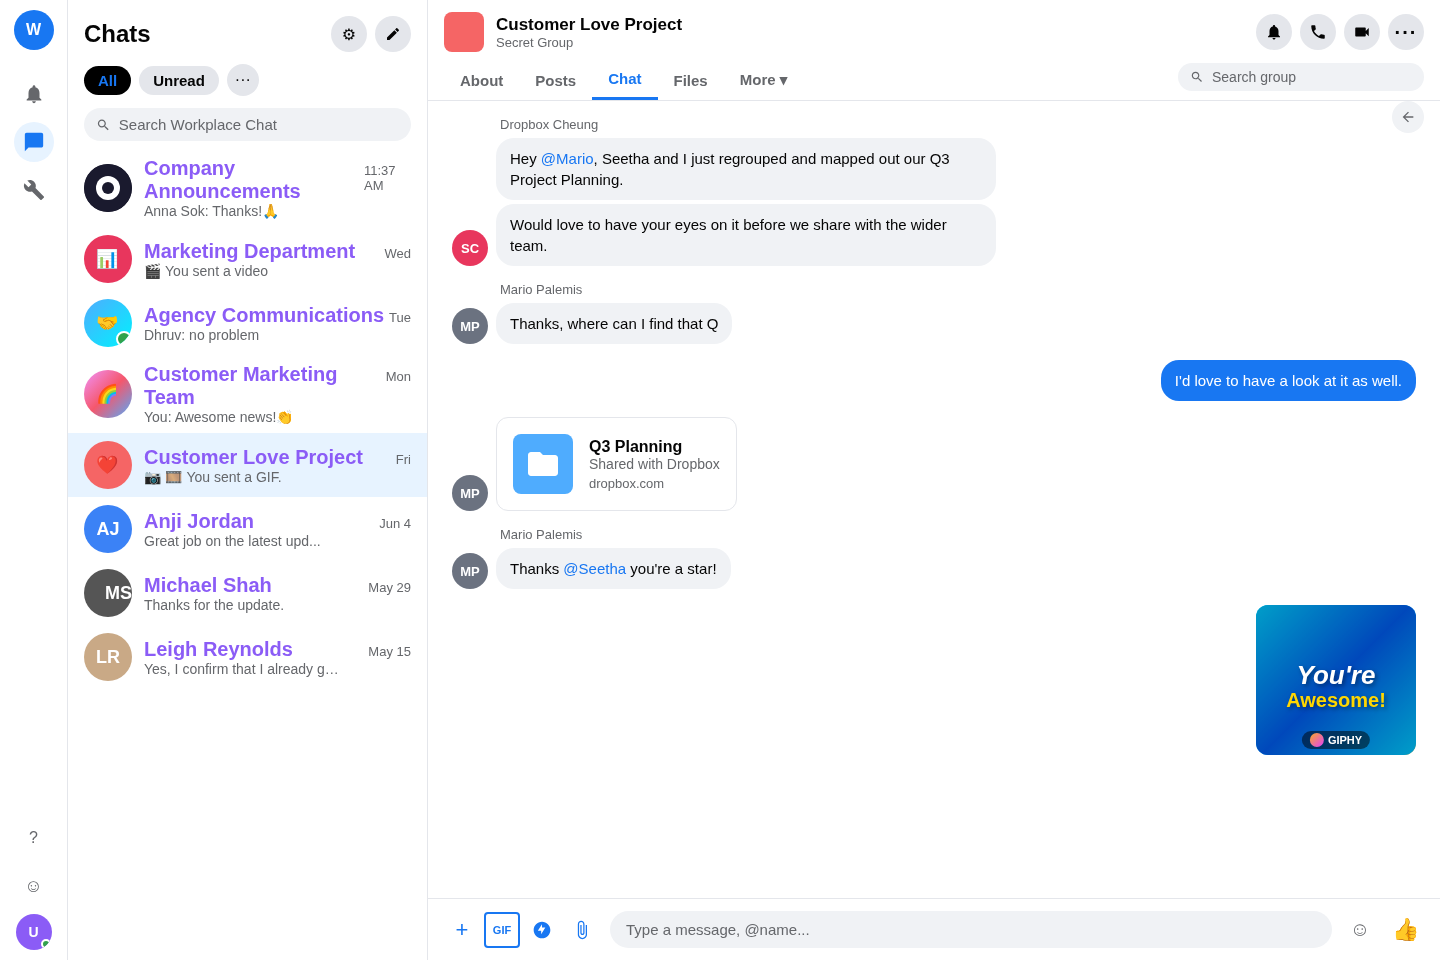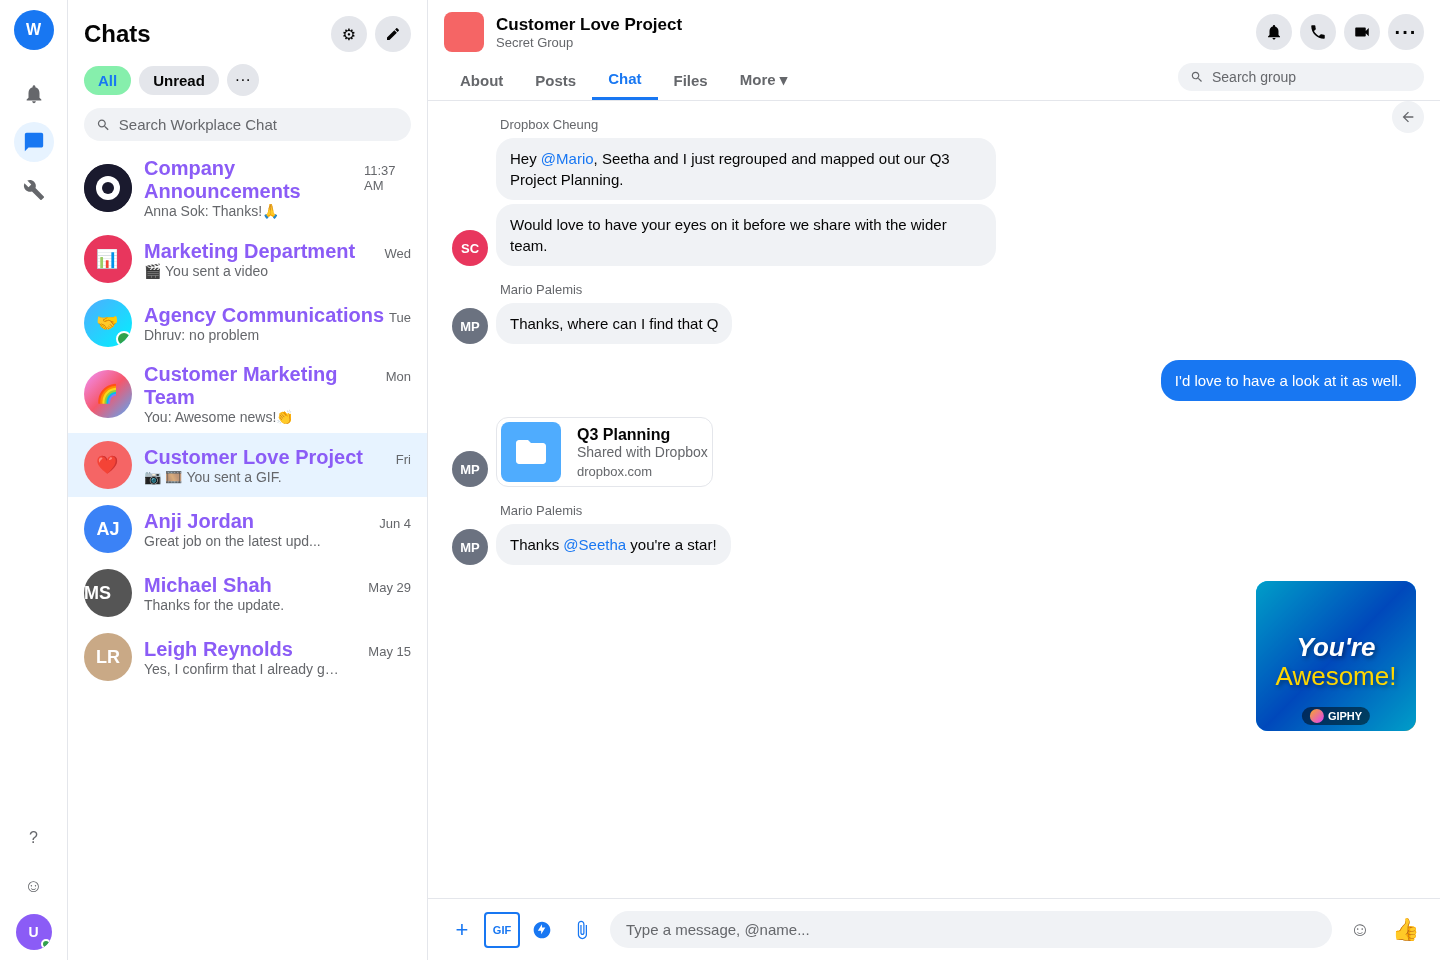--- a/index.html
+++ b/index.html
@@ -66,21 +66,21 @@
 
     .filter-tabs {
       padding: 4px 16px 8px;
       display: flex; gap: 8px; align-items: center;
     }
     .filter-tab {
       padding: 6px 14px; border-radius: 20px;
       border: none; cursor: pointer;
       font-size: 15px; font-weight: 600;
     }
-    .filter-tab.active { background: #86efac; color: #1877f2; }
+    .filter-tab.active { background: #000000; color: #1877f2; }
     .filter-tab.inactive { background: #e4e6eb; color: #050505; }
     .filter-more-btn {
       width: 32px; height: 32px; border-radius: 50%;
       background: #e4e6eb; border: none; cursor: pointer;
       display: flex; align-items: center; justify-content: center;
       font-size: 16px; color: #050505;
     }
 
     .search-bar {
       margin: 4px 16px 8px;
@@ -193,21 +193,21 @@
     .msg-bubble.outgoing {
       background: #1877f2; color: #fff;
     }
     .msg-bubble a, .mention { color: #1877f2; }
 
     
     .file-card {
       background: #fff;
       border: 1px solid #e4e6eb;
       border-radius: 12px;
-      padding: 4px;
+      padding: 16px;
       display: flex; align-items: center; gap: 16px;
       max-width: 500px;
       cursor: pointer;
     }
     .file-icon {
       width: 60px; height: 60px;
       border-radius: 8px;
       background: #4facfe;
       display: flex; align-items: center; justify-content: center;
       flex-shrink: 0;
@@ -404,21 +404,21 @@
       <div class="chat-info">
         <div class="chat-name-row">
           <span class="chat-name">Anji Jordan</span>
           <span class="chat-time">Jun 4</span>
         </div>
         <div class="chat-preview">Great job on the latest upd...</div>
       </div>
     </div>
 
     <div class="chat-item">
-      <div class="chat-avatar" style="background:#555;display:flex;align-items:center;justify-content:flex-start;border-radius:50%;">
+      <div class="chat-avatar" style="background:#555;display:flex;align-items:center;justify-content:flex-end;border-radius:50%;">
         <span style="color:#fff;font-size:18px;font-weight:700;">MS</span>
       </div>
       <div class="chat-info">
         <div class="chat-name-row">
           <span class="chat-name">Michael Shah</span>
           <span class="chat-time">May 29</span>
         </div>
         <div class="chat-preview">Thanks for the update.</div>
       </div>
     </div>
@@ -555,21 +555,21 @@
         </div>
       </div>
     </div>
 
     <div style="display:flex;flex-direction:column;align-items:flex-end;gap:4px;">
       <div class="giphy-card" style="background: linear-gradient(135deg, #00d2ff 0%, #3a7bd5 30%, #00d2ff 60%, #f7971e 100%);">
         <div style="background:linear-gradient(135deg,#00c6fb,#005bea,#00c6fb); width:100%;height:100%;display:flex;flex-direction:column;align-items:center;justify-content:center;position:relative;">
           <div style="background:rgba(0,0,0,0.2);width:100%;height:100%;position:absolute;top:0;left:0;"></div>
           <div style="position:relative;z-index:1;text-align:center;padding:12px;">
             <div style="font-size:26px;font-weight:900;color:#fff;text-shadow:2px 2px 4px rgba(0,0,0,0.4);line-height:1.1;font-style:italic;margin-top:12px;">You're</div>
-            <div style="font-size:26px;font-weight:400;color:#ffd700;text-shadow:2px 2px 4px rgba(0,0,0,0.4);line-height:1.1;">Awesome!</div>
+            <div style="font-size:20px;font-weight:700;color:#ffd700;text-shadow:2px 2px 4px rgba(0,0,0,0.4);line-height:1.1;">Awesome!</div>
           </div>
           <div style="position:absolute;bottom:6px;left:50%;transform:translateX(-50%);display:flex;align-items:center;gap:4px;background:rgba(0,0,0,0.5);border-radius:10px;padding:2px 8px;">
             <div style="width:14px;height:14px;border-radius:50%;background:linear-gradient(135deg,#f9a825,#e040fb);"></div>
             <span style="font-size:11px;color:#fff;font-weight:700;">GIPHY</span>
           </div>
         </div>
       </div>
     </div>
 
   </div>

